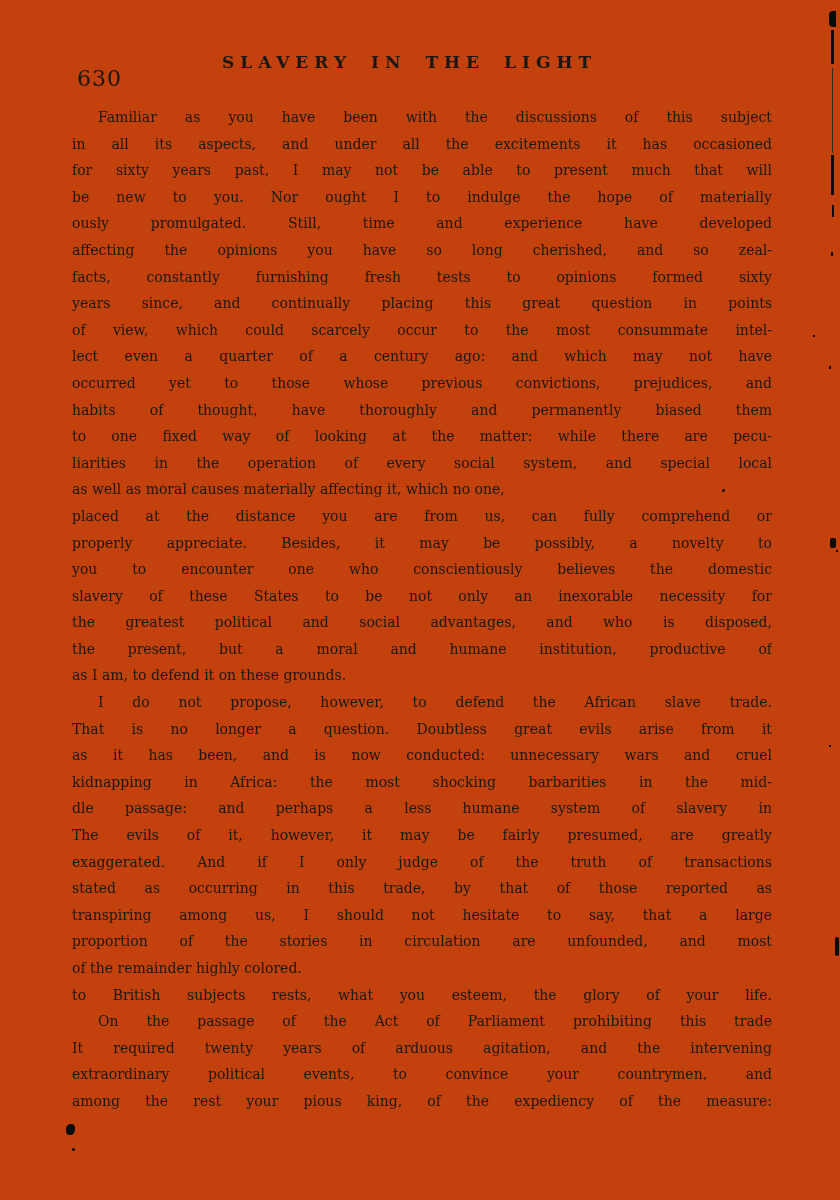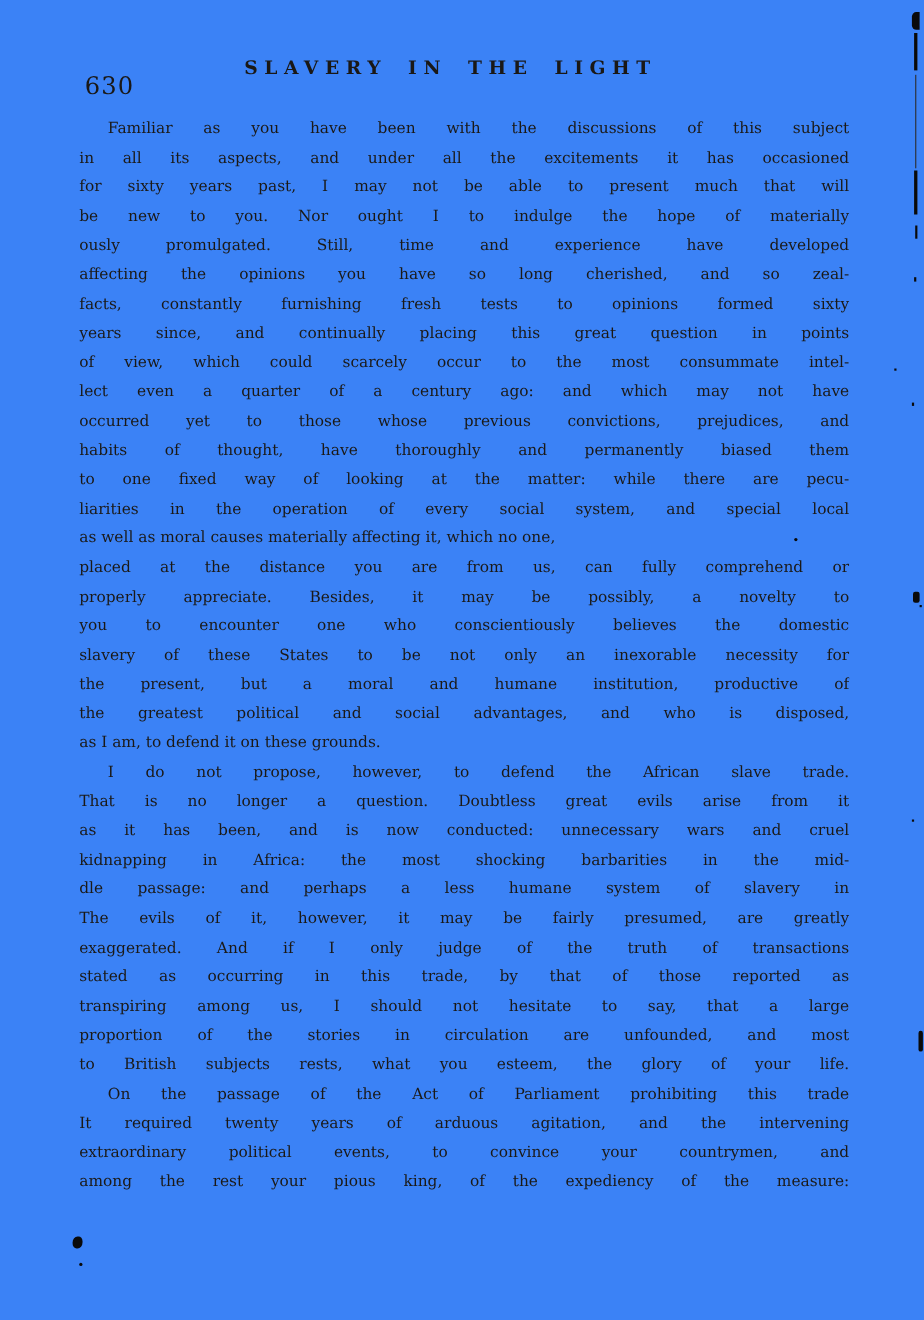--- a/index.html
+++ b/index.html
@@ -4,21 +4,21 @@
 <style>
   html, body {
     margin: 0;
     padding: 0;
     background: #ffffff;
   }
   .page {
     position: relative;
     width: 840px;
     height: 1200px;
-    background: #3b82f6;
+    background: #c2410c;
     overflow: hidden;
     font-family: "DejaVu Serif", "Liberation Serif", serif;
     color: #171513;
   }
   
   .running-header {
     position: absolute;
     left: 0; top: 0;
     width: 100%;
     height: 100px;
@@ -95,35 +95,36 @@
         <div class="line justify">lect even a quarter of a century ago: and which may not have</div>
         <div class="line justify">occurred yet to those whose previous convictions, prejudices, and</div>
         <div class="line justify">habits of thought, have thoroughly and permanently biased them</div>
         <div class="line justify">to one fixed way of looking at the matter: while there are pecu-</div>
         <div class="line justify">liarities in the operation of every social system, and special local</div>
         <div class="line">as well as moral causes materially affecting it, which no one,</div>
         <div class="line justify">placed at the distance you are from us, can fully comprehend or</div>
         <div class="line justify">properly appreciate.  Besides, it may be possibly, a novelty to</div>
         <div class="line justify">you to encounter one who conscientiously believes the domestic</div>
         <div class="line justify">slavery of these States to be not only an inexorable necessity for</div>
+        <div class="line justify">the greatest political and social advantages, and who is disposed,</div>
         <div class="line justify">the present, but a moral and humane institution, productive of</div>
-        <div class="line justify">the greatest political and social advantages, and who is disposed,</div>
         <div class="line">as I am, to defend it on these grounds.</div>
       </div>
       <div class="paragraph">
         <div class="line indent justify">I do not propose, however, to defend the African slave trade.</div>
         <div class="line justify">That is no longer a question.  Doubtless great evils arise from it</div>
         <div class="line justify">as it has been, and is now conducted: unnecessary wars and cruel</div>
         <div class="line justify">kidnapping in Africa: the most shocking barbarities in the mid-</div>
         <div class="line justify">dle passage: and perhaps a less humane system of slavery in</div>
         <div class="line justify">The evils of it, however, it may be fairly presumed, are greatly</div>
         <div class="line justify">exaggerated.  And if I only judge of the truth of transactions</div>
         <div class="line justify">stated as occurring in this trade, by that of those reported as</div>
         <div class="line justify">transpiring among us, I should not hesitate to say, that a large</div>
         <div class="line justify">proportion of the stories in circulation are unfounded, and most</div>
+        <div class="line">of the remainder highly colored.</div>
       </div>
       <div class="paragraph">
         <div class="line justify">to British subjects rests, what you esteem, the glory of your life.</div>
         <div class="line indent justify">On the passage of the Act of Parliament prohibiting this trade</div>
         <div class="line justify">It required twenty years of arduous agitation, and the intervening</div>
         <div class="line justify">extraordinary political events, to convince your countrymen, and</div>
         <div class="line justify">among the rest your pious king, of the expediency of the measure:</div>
       </div>
     </div>
 

